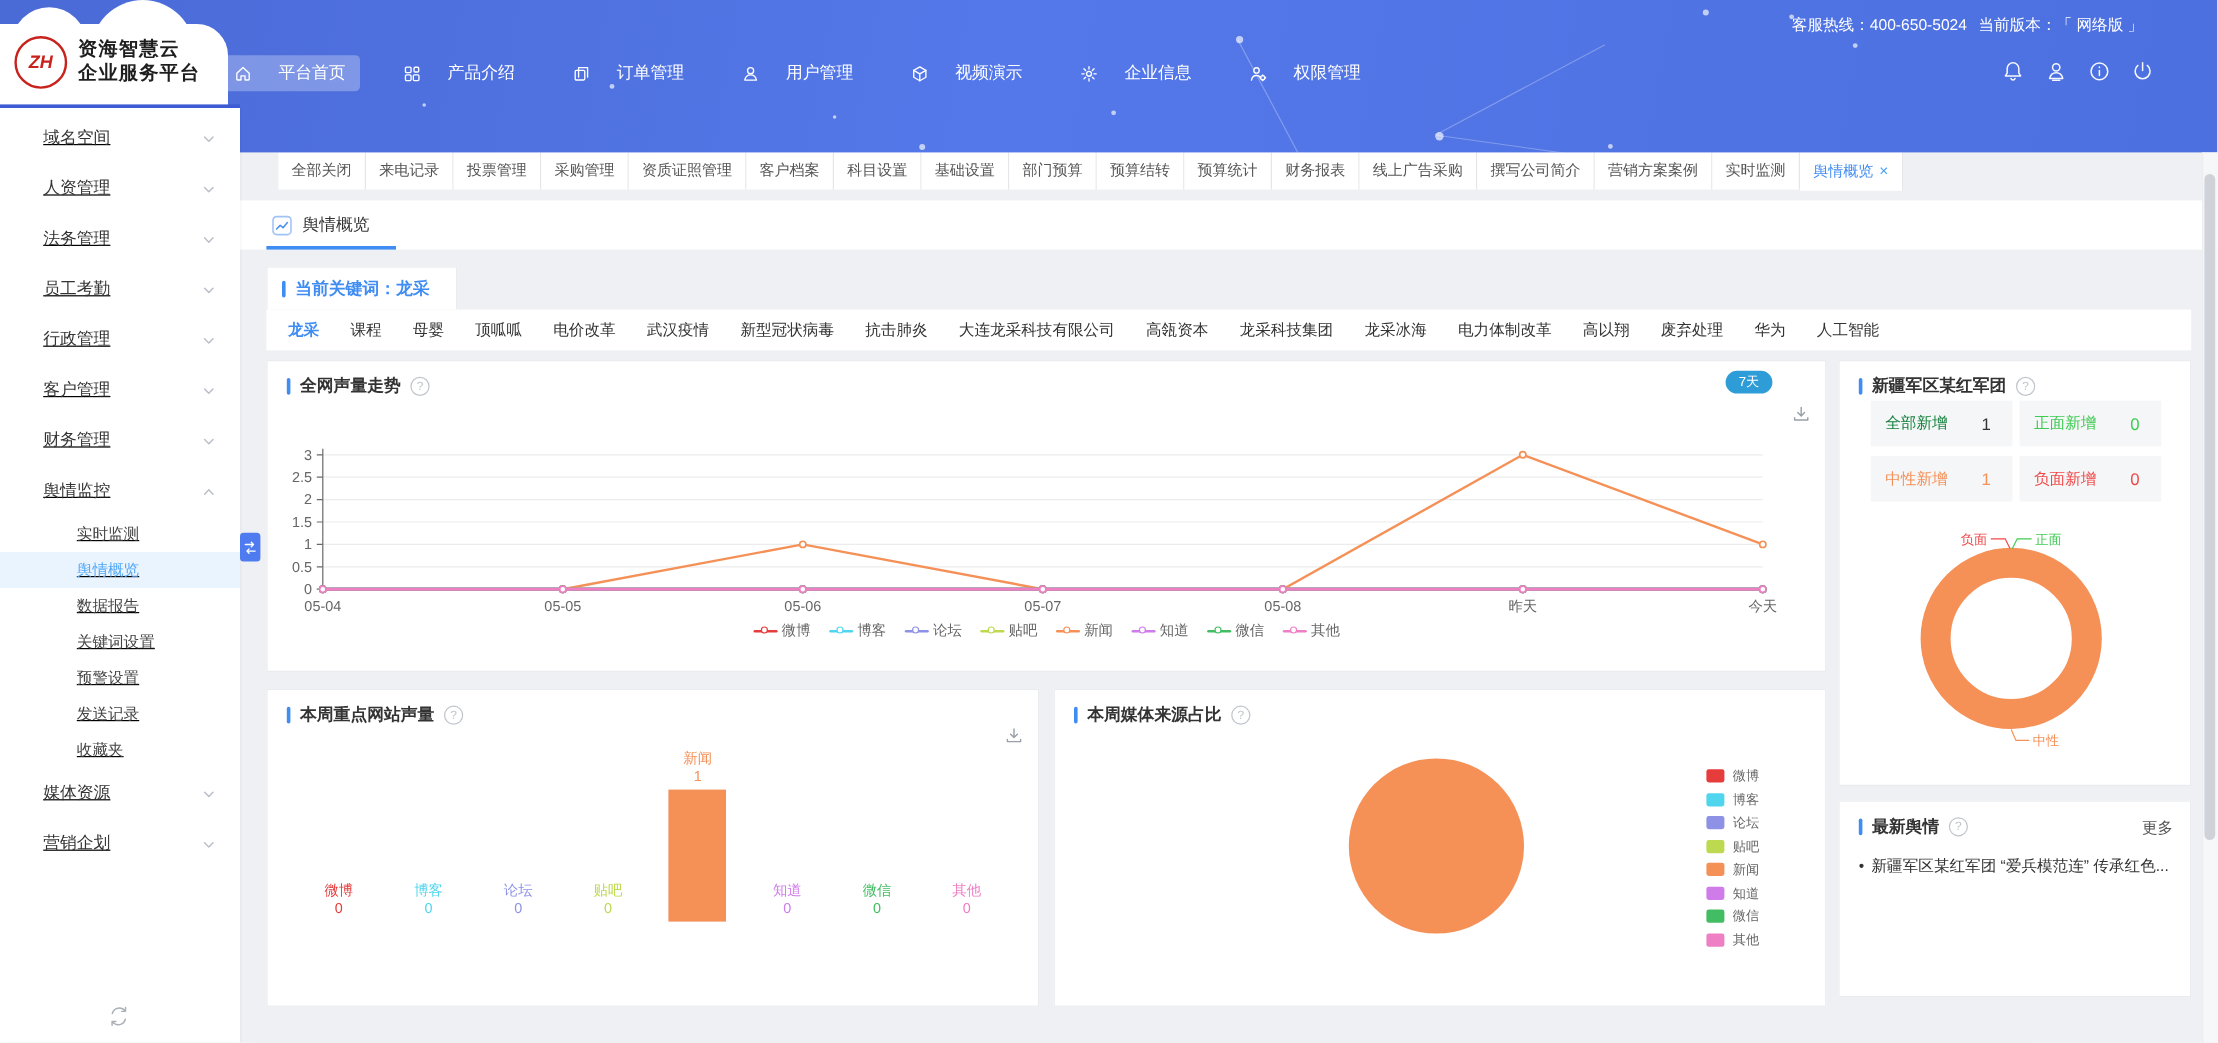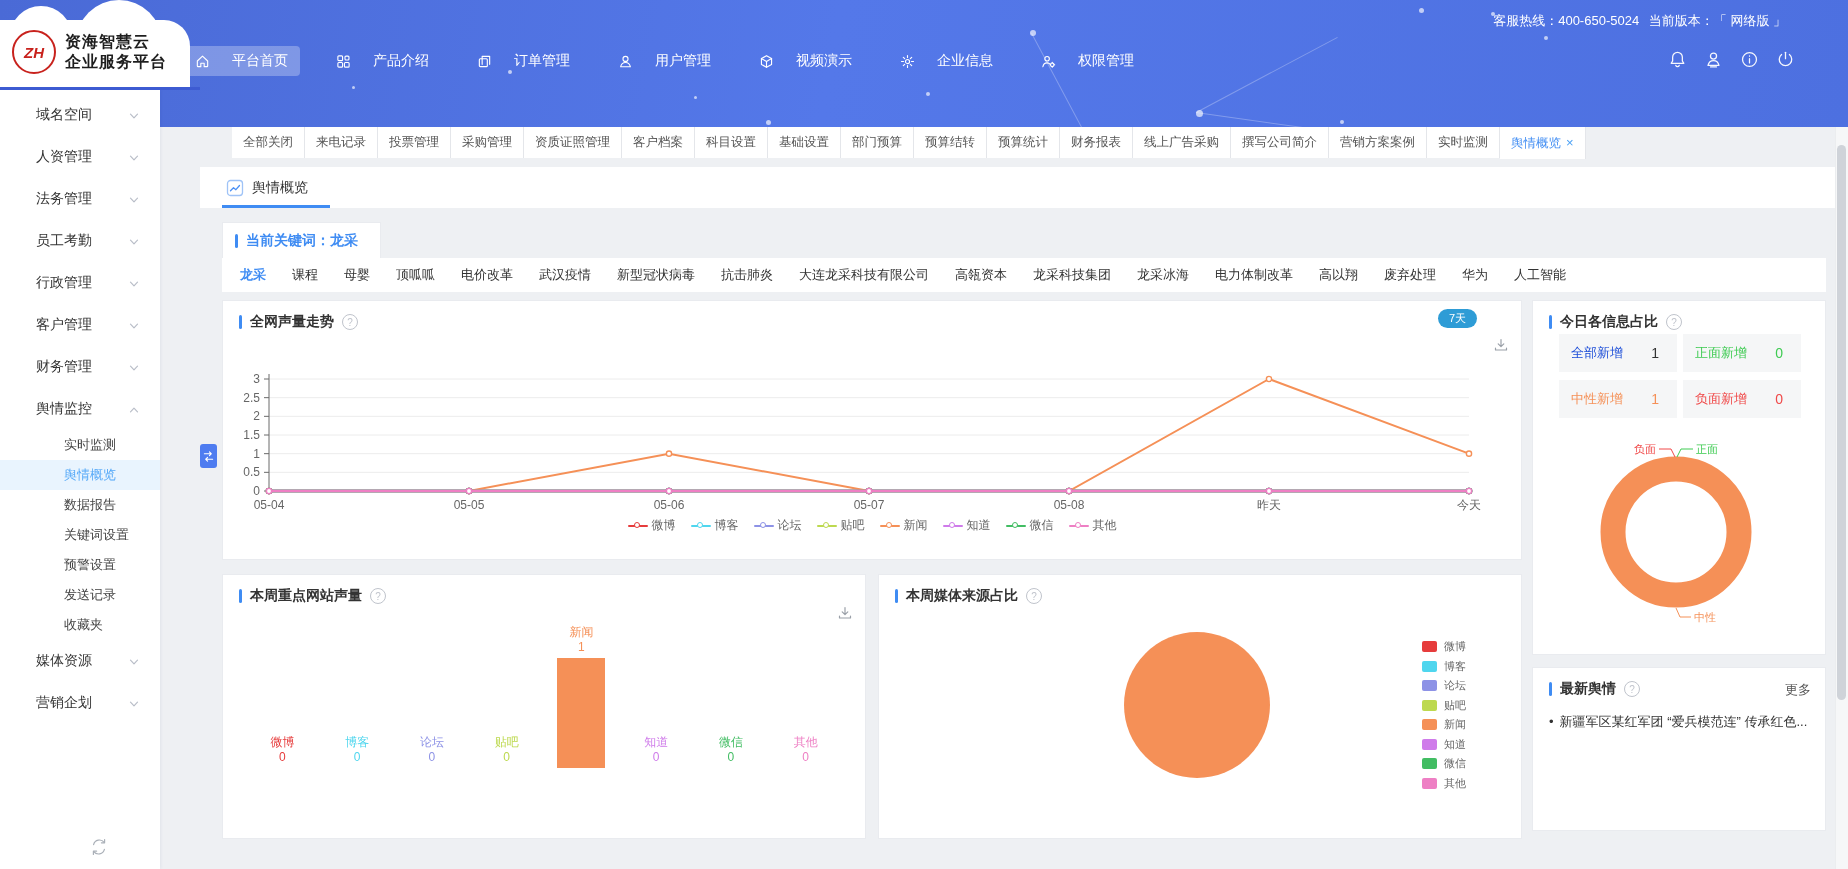--- a/index.html
+++ b/index.html
@@ -26,22 +26,22 @@
   .nav-item.active{background:rgba(255,255,255,.28);}
   .nav-item svg{width:15px;height:15px;}
   .header-meta{position:absolute;right:62px;top:12px;color:#fff;font-size:13px;z-index:2;white-space:nowrap;}
   .header-meta span{margin-left:6px;}
   .header-icons{position:absolute;right:53px;top:50px;display:flex;gap:17px;z-index:2;}
   .header-icons .hic{width:19px;height:19px;color:#fff;opacity:.95;cursor:pointer;}
   .hic svg{width:19px;height:19px;}
   
   .stroke-ic *{fill:none;stroke:currentColor;stroke-width:1.2;stroke-linecap:round;stroke-linejoin:round;}
   
-  .sidebar{position:absolute;left:0;top:90px;bottom:0;width:160px;background:#fff;z-index:2;
-    box-shadow:1px 0 3px rgba(20,40,100,.06);}
+  .sidebar{position:absolute;left:0;top:90px;bottom:0;width:200px;background:#fff;z-index:2;
+    box-shadow:1px 0 3px rgba(20,40,100,.06);text-decoration:underline;}
   .side-list{padding-top:4px;}
   .side-item{height:42px;display:flex;align-items:center;justify-content:space-between;
     padding:0 20px 0 36px;font-size:14px;color:#333;cursor:pointer;}
   .side-item .chev{width:12px;height:12px;color:#b9bec8;}
   .side-subitem{height:30px;line-height:30px;padding-left:64px;font-size:13px;color:#444;cursor:pointer;}
   .side-subitem.active{background:#e9f4fe;color:#54a8f8;}
   .side-refresh{position:absolute;left:89px;bottom:12px;width:20px;height:20px;color:#aab0b8;cursor:pointer;}
   .side-refresh svg{width:20px;height:20px;}
   
   .content{position:absolute;left:200px;top:127px;right:0;bottom:0;background:#eef0f3;}
@@ -538,26 +538,26 @@
               <span class="lg-dot"></span>
             </span>
             <span class="lg-name">其他</span>
           </div>
         </div>
     </section>
 
     <section class="card card-donut">
       <div class="panel-head">
         <span class="blue-bar"></span>
-        <span class="panel-title">今日各信息占比</span>
+        <span class="panel-title">新疆军区某红军团</span>
         <span class="help"></span>
       </div>
       <div class="donut-stats" id="donut-stats">
           <div class="stat-box">
-            <span class="st-label" style="color:#1d4ed8">全部新增</span>
+            <span class="st-label" style="color:#15803d">全部新增</span>
             <span class="st-value" style="color:#333333">1</span>
           </div>
           <div class="stat-box">
             <span class="st-label" style="color:#3ecb52">正面新增</span>
             <span class="st-value" style="color:#3ecb52">0</span>
           </div>
           <div class="stat-box">
             <span class="st-label" style="color:#f59057">中性新增</span>
             <span class="st-value" style="color:#f59057">1</span>
           </div>

